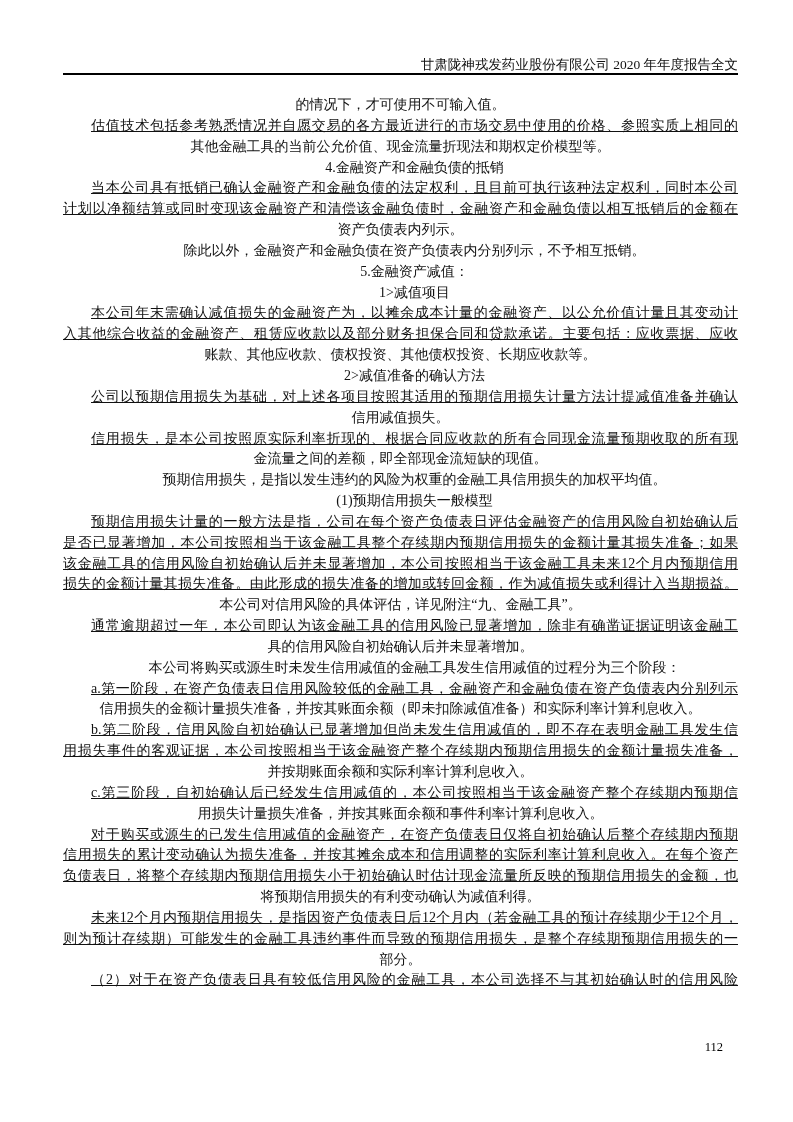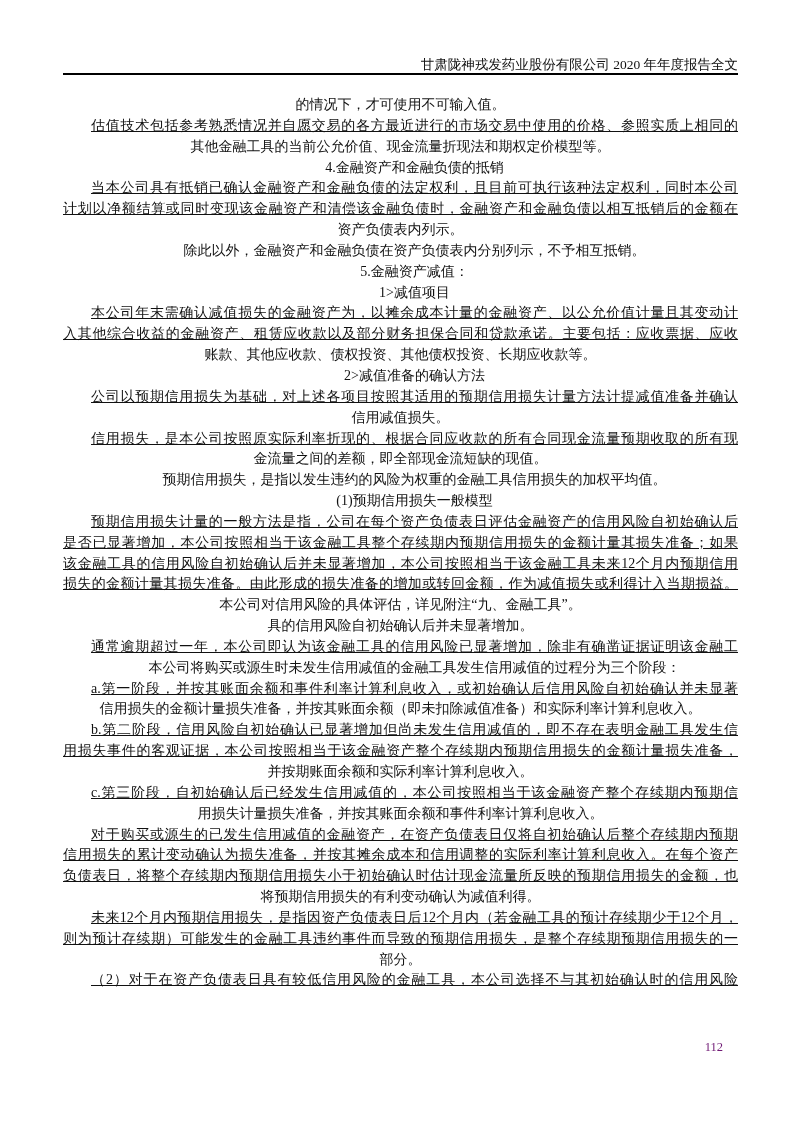--- a/index.html
+++ b/index.html
@@ -53,21 +53,21 @@
     text-align-last: justify;
     text-decoration: underline;
   }
   .footer {
     position: absolute;
     top: 1040px;
     left: 63px;
     width: 660px;
     text-align: right;
     font-size: 12.5px;
-    color: #701a75;
+    color: #000000;
   }
 </style>
 </head>
 <body>
 
 <div class="page">
   <div class="header">甘肃陇神戎发药业股份有限公司 2020 年年度报告全文</div>
   <div class="header-rule"></div>
   <div class="body-text">
       <div class="line">的情况下，才可使用不可输入值。</div>
@@ -88,24 +88,24 @@
       <div class="line">信用减值损失。</div>
       <div class="line indent fill">信用损失，是本公司按照原实际利率折现的、根据合同应收款的所有合同现金流量预期收取的所有现</div>
       <div class="line">金流量之间的差额，即全部现金流短缺的现值。</div>
       <div class="line indent">预期信用损失，是指以发生违约的风险为权重的金融工具信用损失的加权平均值。</div>
       <div class="line indent">(1)预期信用损失一般模型</div>
       <div class="line indent fill">预期信用损失计量的一般方法是指，公司在每个资产负债表日评估金融资产的信用风险自初始确认后</div>
       <div class="line fill">是否已显著增加，本公司按照相当于该金融工具整个存续期内预期信用损失的金额计量其损失准备；如果</div>
       <div class="line fill">该金融工具的信用风险自初始确认后并未显著增加，本公司按照相当于该金融工具未来12个月内预期信用</div>
       <div class="line fill">损失的金额计量其损失准备。由此形成的损失准备的增加或转回金额，作为减值损失或利得计入当期损益。</div>
       <div class="line">本公司对信用风险的具体评估，详见附注“九、金融工具”。</div>
+      <div class="line indent fill">通常逾期超过一年，本公司即认为该金融工具的信用风险已显著增加，除非有确凿证据证明该金融工</div>
       <div class="line">具的信用风险自初始确认后并未显著增加。</div>
-      <div class="line indent fill">通常逾期超过一年，本公司即认为该金融工具的信用风险已显著增加，除非有确凿证据证明该金融工</div>
       <div class="line indent">本公司将购买或源生时未发生信用减值的金融工具发生信用减值的过程分为三个阶段：</div>
-      <div class="line indent fill">a.第一阶段，并按其账面余额和事件利率计算利息收入，或初始确认后信用风险自初始确认并未显著</div>
+      <div class="line indent fill">a.第一阶段，在资产负债表日信用风险较低的金融工具，金融资产和金融负债在资产负债表内分别列示</div>
       <div class="line">信用损失的金额计量损失准备，并按其账面余额（即未扣除减值准备）和实际利率计算利息收入。</div>
       <div class="line indent fill">b.第二阶段，信用风险自初始确认已显著增加但尚未发生信用减值的，即不存在表明金融工具发生信</div>
       <div class="line fill">用损失事件的客观证据，本公司按照相当于该金融资产整个存续期内预期信用损失的金额计量损失准备，</div>
       <div class="line">并按期账面余额和实际利率计算利息收入。</div>
       <div class="line indent fill">c.第三阶段，自初始确认后已经发生信用减值的，本公司按照相当于该金融资产整个存续期内预期信</div>
       <div class="line">用损失计量损失准备，并按其账面余额和事件利率计算利息收入。</div>
       <div class="line indent fill">对于购买或源生的已发生信用减值的金融资产，在资产负债表日仅将自初始确认后整个存续期内预期</div>
       <div class="line fill">信用损失的累计变动确认为损失准备，并按其摊余成本和信用调整的实际利率计算利息收入。在每个资产</div>
       <div class="line fill">负债表日，将整个存续期内预期信用损失小于初始确认时估计现金流量所反映的预期信用损失的金额，也</div>
       <div class="line">将预期信用损失的有利变动确认为减值利得。</div>

